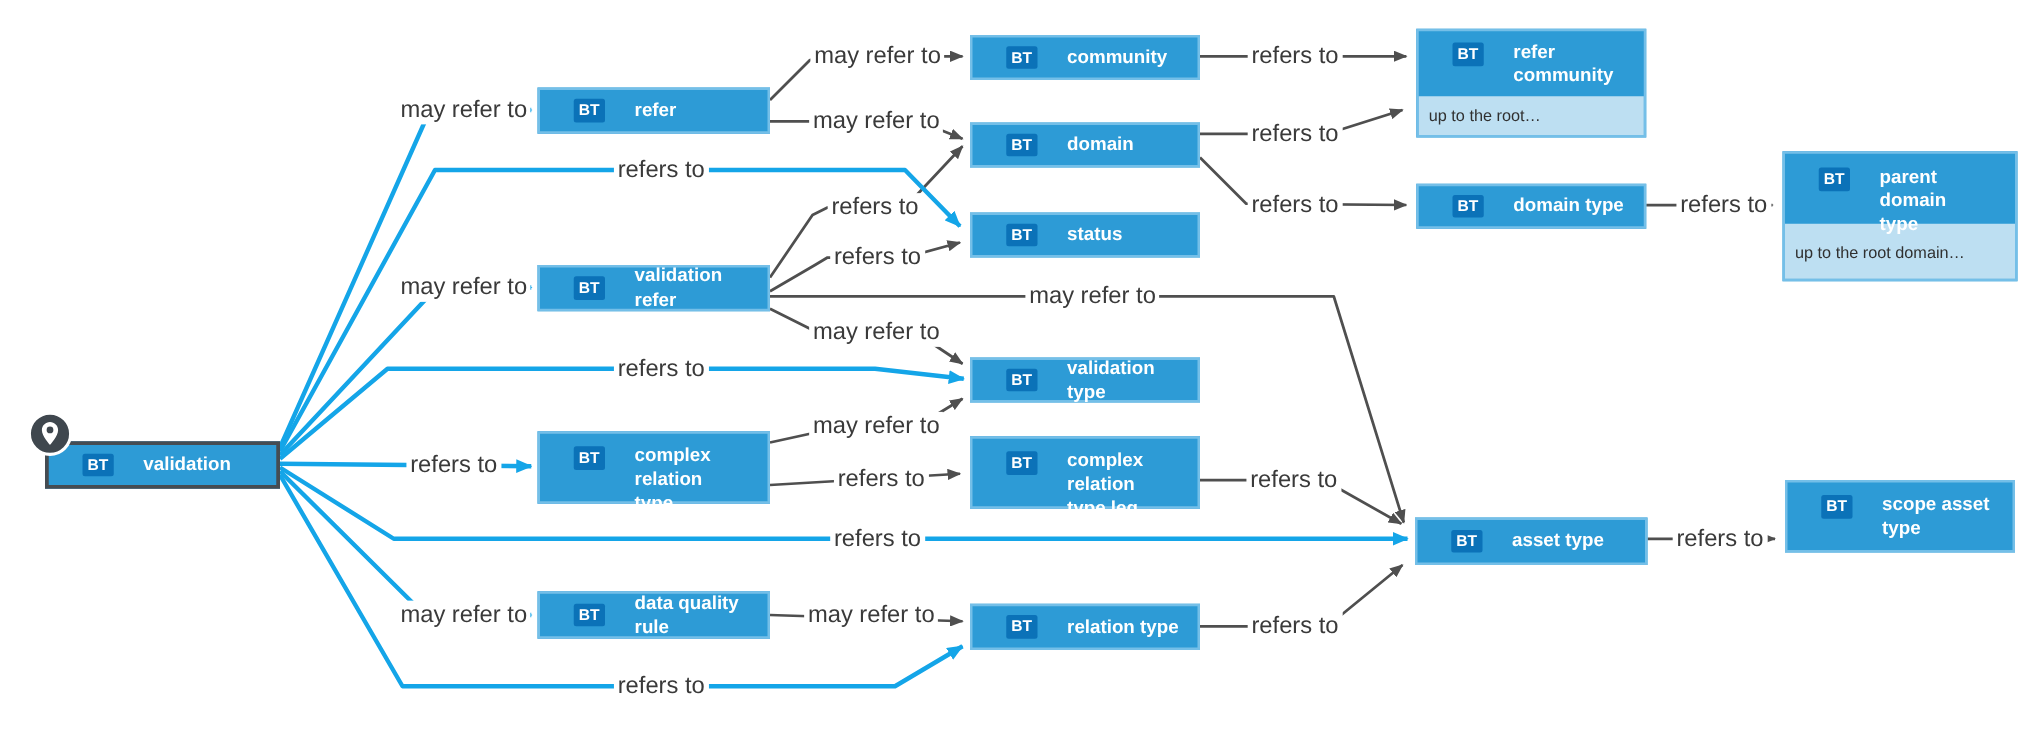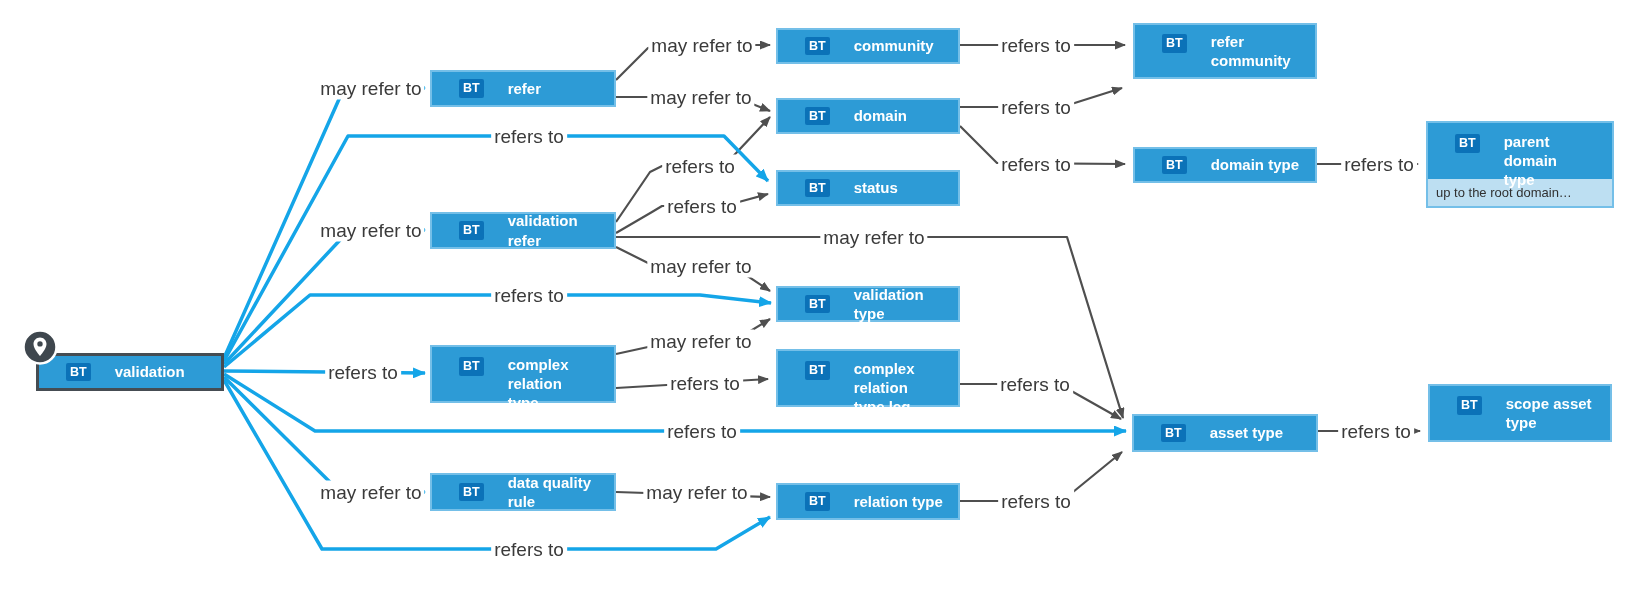--- a/index.html
+++ b/index.html
@@ -179,40 +179,41 @@
           <span class="badge">BT</span>
           <span class="node-label">relation type</span>
         </div>
       </div>
       <div class="node" style="left: 1133px; top: 23px; width: 184px;">
         <div class="node-head multi" style="height: 52px; padding-top: 7px;">
           <span class="badge">BT</span>
           <span class="node-label">refer
 community</span>
         </div>
+        <div class="node-sub" style="height: 31px;">up to the root…</div>
       </div>
       <div class="node" style="left: 1133px; top: 147px; width: 184px;">
         <div class="node-head" style="height: 32px;">
           <span class="badge">BT</span>
           <span class="node-label">domain type</span>
         </div>
       </div>
       <div class="node" style="left: 1132px; top: 414px; width: 186px;">
         <div class="node-head" style="height: 34px;">
           <span class="badge">BT</span>
           <span class="node-label">asset type</span>
         </div>
       </div>
       <div class="node" style="left: 1426px; top: 121px; width: 188px;">
         <div class="node-head multi" style="height: 56px; padding-top: 9px;">
           <span class="badge">BT</span>
           <span class="node-label">parent domain
 type</span>
         </div>
-        <div class="node-sub" style="height: 27px;">up to the root domain…</div>
+        <div class="node-sub" style="height: 44px;">up to the root domain…</div>
       </div>
       <div class="node" style="left: 1428px; top: 384px; width: 184px;">
         <div class="node-head multi" style="height: 54px; padding-top: 8px;">
           <span class="badge">BT</span>
           <span class="node-label">scope asset
 type</span>
         </div>
       </div>
     </div>
 </div>

